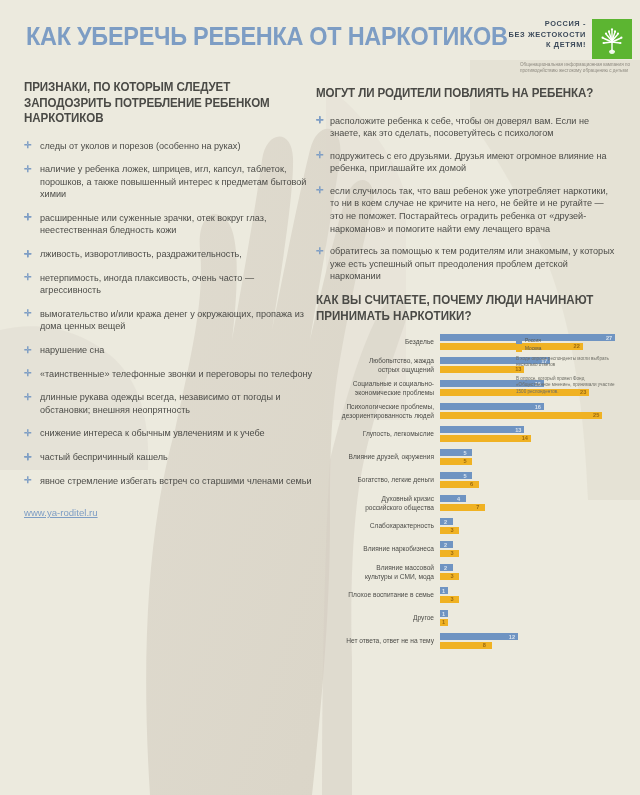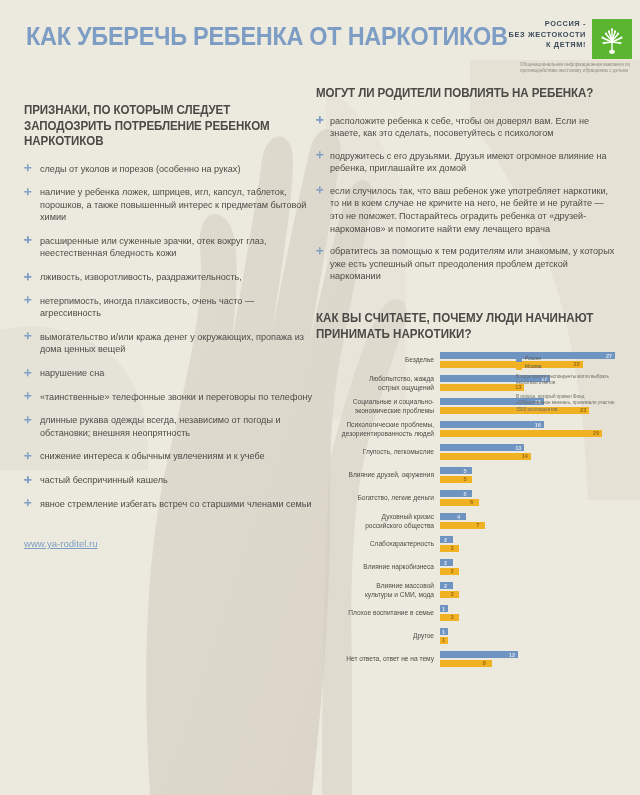--- a/index.html
+++ b/index.html
@@ -46,21 +46,21 @@
   .logo-mark svg{display:block;}
   .logo-sub{
     position:absolute;right:0;top:43px;width:112px;
     text-align:left;
     color:#8e8a80;
     font-size:4.6px;
     line-height:6.2px;
   }
 
   
-  .col-left{position:absolute;left:24px;top:103px;width:292px;}
+  .col-left{position:absolute;left:24px;top:80px;width:292px;}
   .col-right{position:absolute;left:316px;top:86px;width:300px;}
 
   .sec-title{
     color:#4a4a46;
     font-size:12.2px;
     font-weight:bold;
     line-height:15.5px;
     letter-spacing:-0.1px;
     transform:scaleX(0.95);
     transform-origin:left top;
@@ -82,28 +82,28 @@
     color:#7d9dc4;
     font-size:9px;
     line-height:7px;
     font-weight:bold;
   }
   .col-right ul.bullets li{padding-left:14px;margin-bottom:10px;}
   .col-right ul.bullets li .bullet{color:#7d9dc4;}
 
   .site-link{
     display:inline-block;
-    margin-top:17px;
+    margin-top:9px;
     color:#7d9dc4;
     font-size:9.6px;
     text-decoration:underline;
   }
 
   
-  .chart-block{margin-top:28px;}
+  .chart-block{margin-top:10px;}
   .chart-title{
     color:#4a4a46;
     font-size:12.2px;
     font-weight:bold;
     line-height:15.5px;
     transform:scaleX(0.95);
     transform-origin:left top;
     margin:0 0 10px 0;
   }
   .chart-rows{position:relative;width:300px;}

